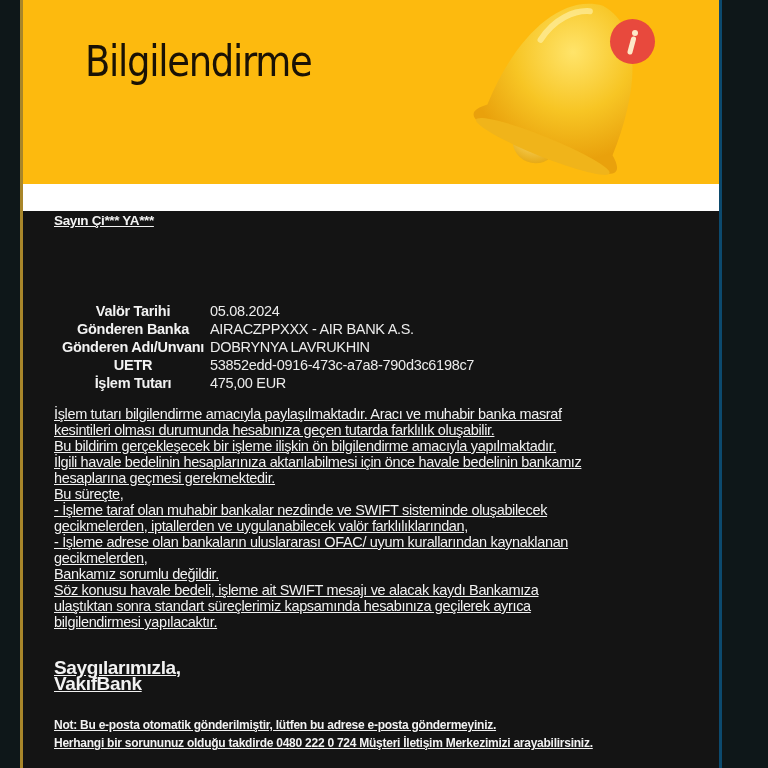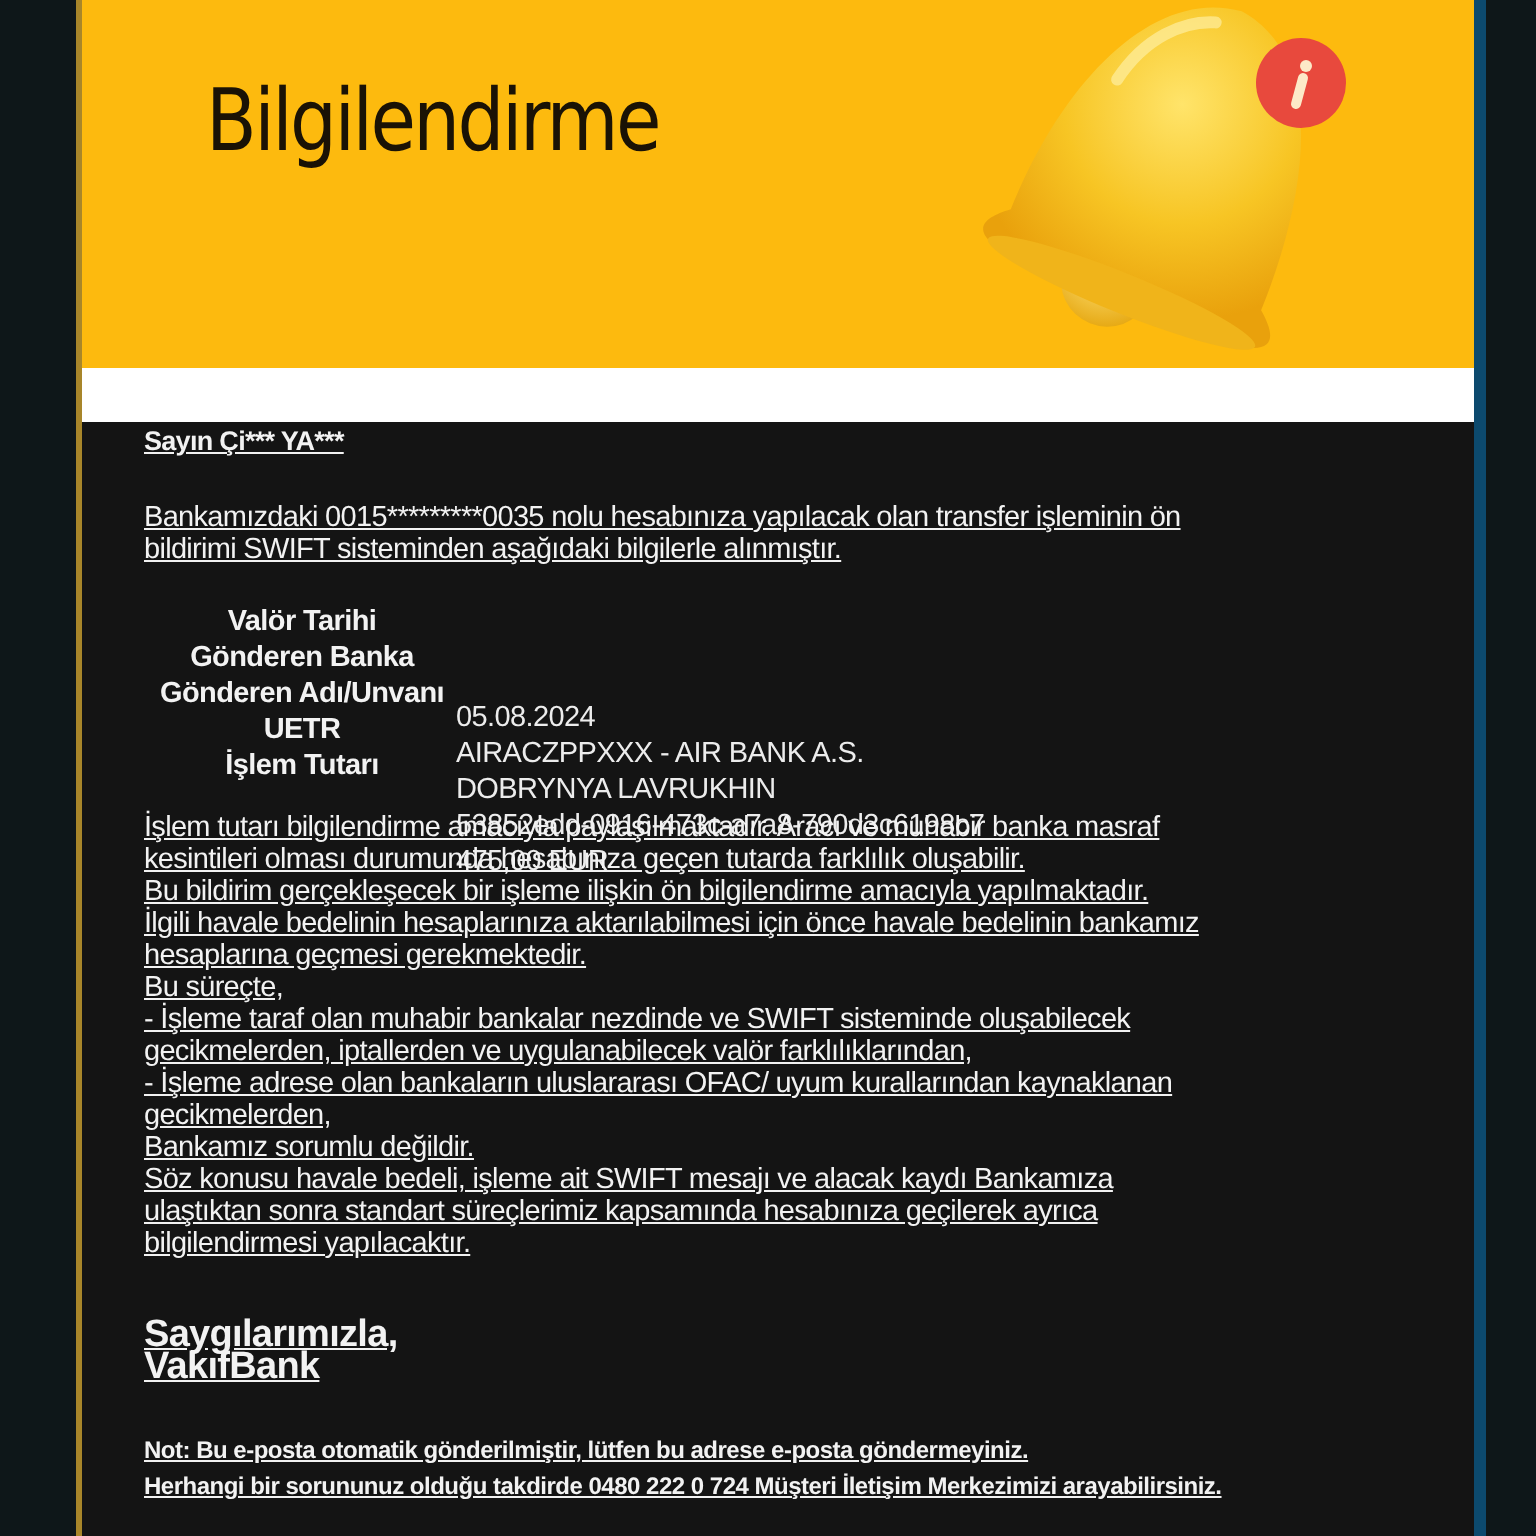--- a/index.html
+++ b/index.html
@@ -3,23 +3,23 @@
   <meta charset="utf-8">
   <style>
     html, body { margin: 0; padding: 0; }
     body {
       width: 768px; height: 768px; overflow: hidden;
       background: #0e1719;
       font-family: "Liberation Sans", "DejaVu Sans", sans-serif;
       position: relative;
     }
     .frame {
-      position: absolute; left: 38px; top: 0; width: 696px; height: 768px;
+      position: absolute; left: 20px; top: 0; width: 696px; height: 768px;
       border-left: 3px solid #a8862a;
-      border-right: 6px solid #0c4a6e;
+      border-right: 3px solid #0c4a6e;
       background: #141414;
     }
     .banner {
       position: absolute; left: 0; top: 0; width: 696px; height: 184px;
       background: #fdba0e; overflow: hidden;
     }
     .banner-title {
       position: absolute; left: 62px; top: 36px;
       font-family: "DejaVu Sans", sans-serif;
       font-size: 43px; color: #1a1205; letter-spacing: -1.5px;
@@ -41,21 +41,21 @@
       letter-spacing: -0.35px;
       white-space: nowrap;
       text-decoration: underline;
     }
     .bold { font-weight: bold; }
     .greeting { top: 2px; font-size: 13.5px; }
     .intro { top: 40px; }
     .details { position: absolute; left: 33px; top: 91px; }
     .drow { display: flex; height: 18px; line-height: 18px; font-size: 14.5px; letter-spacing: -0.3px; text-align: center; }
     .dlabel { width: 154px; font-weight: bold; color: #f2f2f2; white-space: nowrap; }
-    .dval { color: #ececec; white-space: nowrap; margin-top: 48px; }
+    .dval { color: #ececec; white-space: nowrap; }
     .body-block { top: 195px; }
     .signoff { top: 449px; font-size: 19px; }
     .note { top: 505px; font-size: 12px; line-height: 18px; letter-spacing: -0.25px; }
     .line { display: block; }
   </style>
 </head>
 <body>
 
 <div class="frame">
   <div class="banner">
@@ -85,24 +85,20 @@
         <path d="M23.5 20 L20 33" stroke="#fde9c8" stroke-width="5" stroke-linecap="round"></path>
       </svg>
     </div>
   </div>
 
   <div class="white-strip"></div>
 
   <div class="content">
     <div class="txt bold greeting">Sayın Çi*** YA***</div>
 
-    <div class="txt intro">
-      <span class="line">Bankamızdaki 0015*********0035 nolu hesabınıza yapılacak olan transfer işleminin ön</span>
-      <span class="line">bildirimi SWIFT sisteminden aşağıdaki bilgilerle alınmıştır.</span>
-    </div>
 
     <div class="details">
       <div class="drow">
         <span class="dlabel">Valör Tarihi</span>
         <span class="dval">05.08.2024</span>
       </div>
       <div class="drow">
         <span class="dlabel">Gönderen Banka</span>
         <span class="dval">AIRACZPPXXX - AIR BANK A.S.</span>
       </div>

